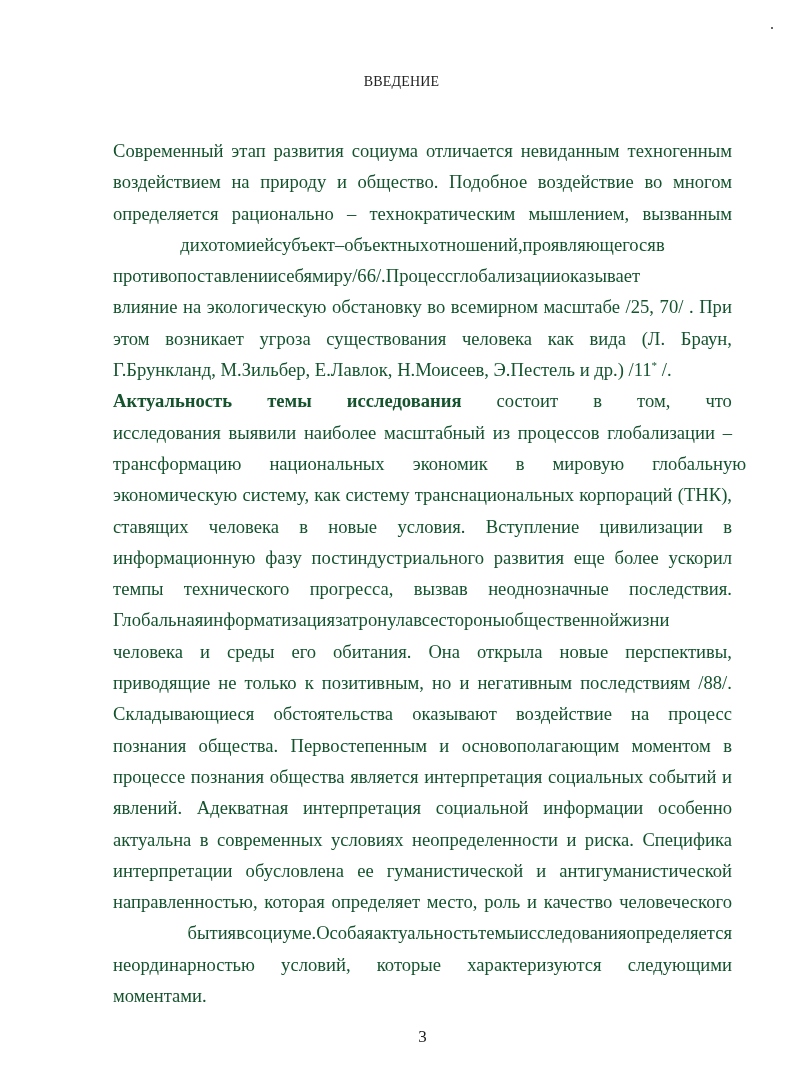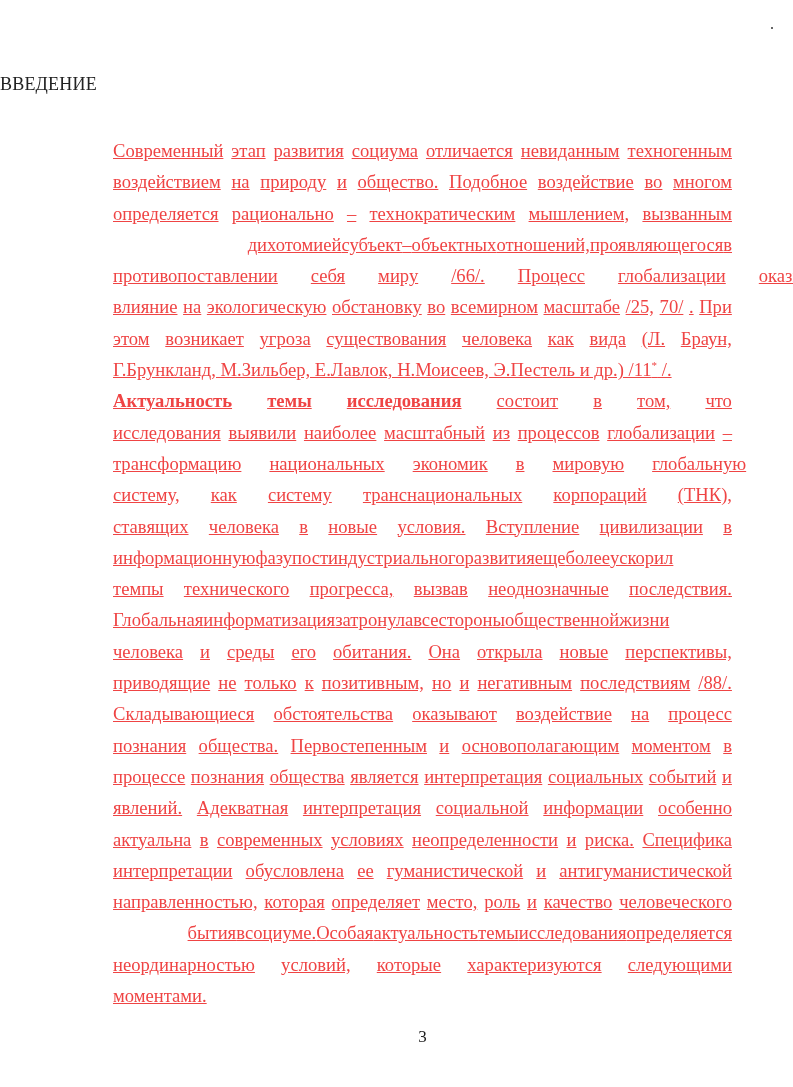--- a/index.html
+++ b/index.html
@@ -20,34 +20,34 @@
       left: 0; top: 0;
       width: 793px;
       height: 1087px;
       background: #ffffff;
     }
     .title {
       position: absolute;
       top: 74px;
       left: 0;
       width: 715px;
-      text-align: left;
-      font-size: 18px;
+      text-align: center;
+      font-size: 14px;
       letter-spacing: 0.2px;
       color: #222;
+      padding-left: 44px;
     }
     .body-text {
       position: absolute;
       left: 113px;
       top: 135px;
       width: 619px;
       font-size: 18.6px;
       line-height: 31.3px;
-      color: #ef4444;
-      text-decoration: underline;
+      color: #14532d;
     }
     .line {
       display: block;
       text-align: justify;
       text-align-last: justify;
       white-space: nowrap;
       height: 31.3px;
     }
     .line.left {
       text-align: left;
@@ -105,30 +105,30 @@
         <span>многом</span>
       </div>
     <div class="line" style="display: flex; justify-content: space-between;">
         <span>определяется</span>
         <span>рационально</span>
         <span>–</span>
         <span>технократическим</span>
         <span>мышлением,</span>
         <span>вызванным</span>
       </div>
-    <div class="line" style="display: flex; justify-content: flex-end;">
+    <div class="line" style="display: flex; justify-content: center;">
         <span>дихотомией</span>
         <span>субъект</span>
         <span>–</span>
         <span>объектных</span>
         <span>отношений,</span>
         <span>проявляющегося</span>
         <span>в</span>
       </div>
-    <div class="line" style="display: flex;  gap: 33px;">
+    <div class="line" style="display: flex; ">
         <span>противопоставлении</span>
         <span>себя</span>
         <span>миру</span>
         <span>/66/.</span>
         <span>Процесс</span>
         <span>глобализации</span>
         <span>оказывает</span>
       </div>
     <div class="line" style="display: flex; justify-content: space-between;">
         <span>влияние</span>
@@ -176,38 +176,39 @@
       </div>
     <div class="line" style="display: flex; justify-content: space-between; gap: 28px;">
         <span>трансформацию</span>
         <span>национальных</span>
         <span>экономик</span>
         <span>в</span>
         <span>мировую</span>
         <span>глобальную</span>
       </div>
     <div class="line" style="display: flex; justify-content: space-between;">
+        <span>экономическую</span>
         <span>систему,</span>
         <span>как</span>
         <span>систему</span>
         <span>транснациональных</span>
         <span>корпораций</span>
         <span>(ТНК),</span>
       </div>
     <div class="line" style="display: flex; justify-content: space-between;">
         <span>ставящих</span>
         <span>человека</span>
         <span>в</span>
         <span>новые</span>
         <span>условия.</span>
         <span>Вступление</span>
         <span>цивилизации</span>
         <span>в</span>
       </div>
-    <div class="line" style="display: flex; ">
+    <div class="line" style="display: flex; justify-content: space-between;">
         <span>информационную</span>
         <span>фазу</span>
         <span>постиндустриального</span>
         <span>развития</span>
         <span>еще</span>
         <span>более</span>
         <span>ускорил</span>
       </div>
     <div class="line" style="display: flex; justify-content: space-between;">
         <span>темпы</span>

